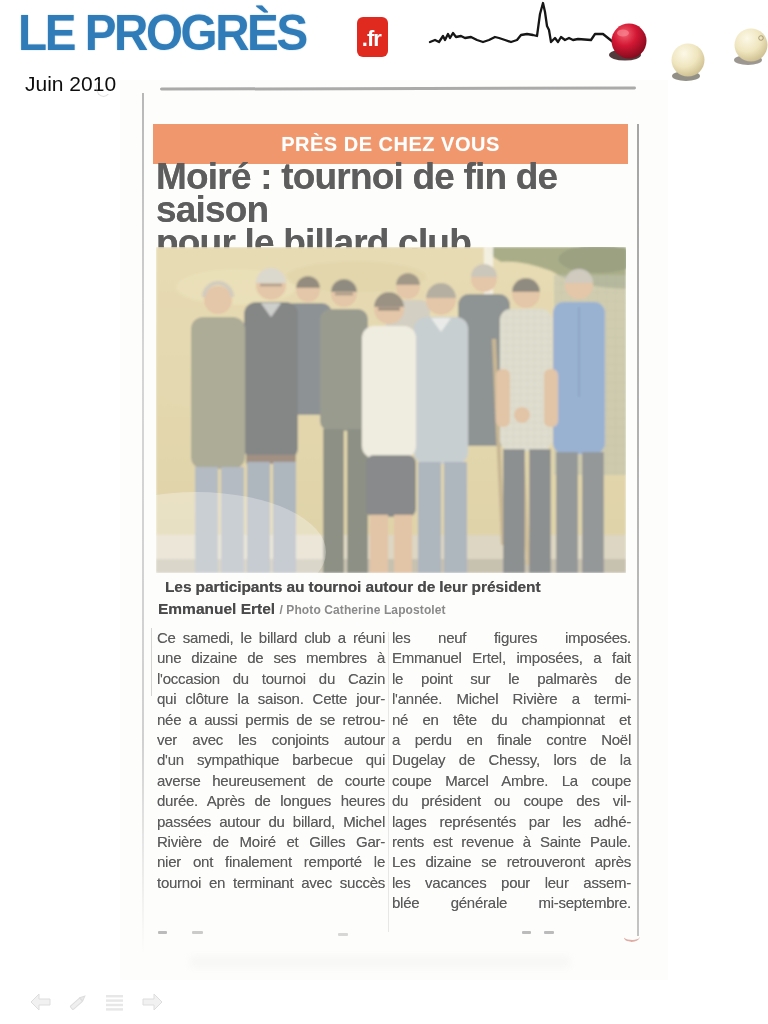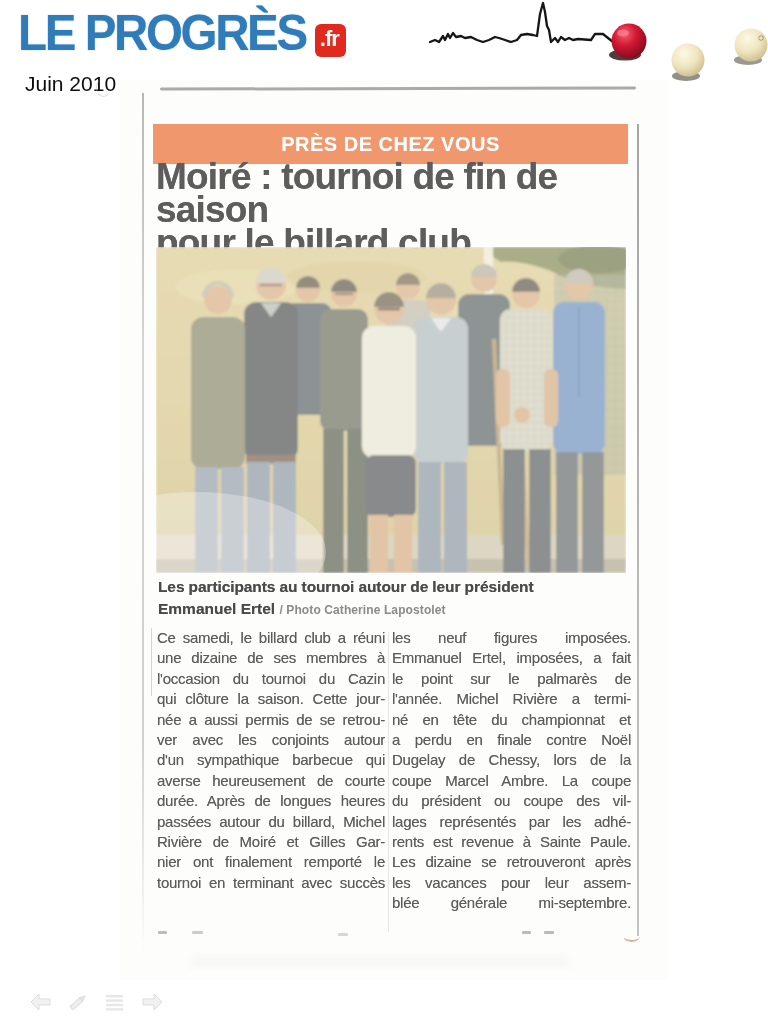--- a/index.html
+++ b/index.html
@@ -2,30 +2,30 @@
 <html><head>
 <meta charset="utf-8">
 <style>
   html,body{margin:0;padding:0;}
   body{
     width:768px;height:1024px;position:relative;overflow:hidden;
     background:#ffffff;
     font-family:"Liberation Sans", sans-serif;
   }
   
-  .masthead{position:absolute;left:18px;top:8px;display:flex;align-items:flex-end;}
+  .masthead{position:absolute;left:18px;top:8px;display:flex;align-items:flex-end;gap:42px;}
   .logo-title{
     font-size:50px;font-weight:800;letter-spacing:-2.5px;color:#2F7CB9;
     transform:scaleX(.95);transform-origin:left bottom;line-height:1;
     text-shadow:0 0 1.5px rgba(130,175,215,.75);
     white-space:nowrap;
   }
   .logo-tld{
     display:inline-block;background:#E02A1F;color:#fff;font-weight:800;
-    font-size:22px;line-height:1;padding:4px 7px 7px 5px;border-radius:6px;
+    font-size:22px;line-height:1;padding:11px 7px 7px 5px;border-radius:6px;
     margin-left:-6px;margin-bottom:1px;letter-spacing:-1px;
     text-shadow:none;
   }
   .date-label{position:absolute;left:25px;top:72px;font-size:21px;color:#0d0d0d;}
   
   .decor{position:absolute;right:0;top:0;width:350px;height:98px;}
   
   .clipping{position:absolute;left:120px;top:80px;width:548px;height:900px;background:#FDFDFC;}
   .scan-topline{position:absolute;left:40px;top:7px;width:476px;height:3px;background:#8e8e8e;border-radius:2px;opacity:.75;transform:rotate(-.15deg);}
   .scan-leftline{position:absolute;left:22px;top:13px;width:1.5px;height:862px;background:linear-gradient(#9a9a9a,#c4c4c4 30%,#bdbdbd 75%,rgba(200,200,200,0));opacity:.7;}
@@ -41,21 +41,21 @@
     color:#fff;font-weight:700;font-size:20px;letter-spacing:.5px;
     text-shadow:0 0 1px rgba(255,255,255,.4);
   }
   
   .headline{position:absolute;left:36px;top:80px;width:480px;color:#5d5d5d;font-weight:700;}
   .hline{font-size:37px;line-height:33px;letter-spacing:-.8px;text-shadow:0 0 .6px rgba(93,93,93,.8);}
   
   .photo{position:absolute;left:36px;top:167px;width:470px;height:326px;overflow:hidden;}
   
   .caption{position:absolute;left:38px;top:495px;width:475px;color:#4a4a4a;}
-  .caption-l1{font-size:15.5px;font-weight:700;letter-spacing:-.1px;line-height:23px;text-shadow:0 0 .5px rgba(74,74,74,.7);}
+  .caption-l1{font-size:15.5px;font-weight:700;letter-spacing:-.1px;line-height:23px;text-shadow:0 0 .5px rgba(74,74,74,.7);margin-left:7px;}
   .caption-l2{font-size:15.5px;font-weight:700;line-height:22px;text-shadow:0 0 .5px rgba(74,74,74,.7);}
   .caption-credit{font-size:12px;font-weight:700;color:#8a8a8a;letter-spacing:.1px;text-shadow:none;margin-top:36px;}
   
   .col{position:absolute;top:548px;color:#5c5c5c;font-size:15px;letter-spacing:-.25px;text-shadow:0 0 .5px rgba(92,92,92,.65);}
   .col-left{left:37px;width:228px;}
   .col-right{left:272px;width:239px;}
   .tline{line-height:20.4px;text-align:justify;text-align-last:justify;white-space:normal;}
   .col-divider{position:absolute;left:268px;top:552px;width:1px;height:300px;background:#d5d5d5;opacity:.55;}
   .col-stub{position:absolute;left:31px;top:548px;width:1px;height:68px;background:#c2c2c2;opacity:.7;}
   

